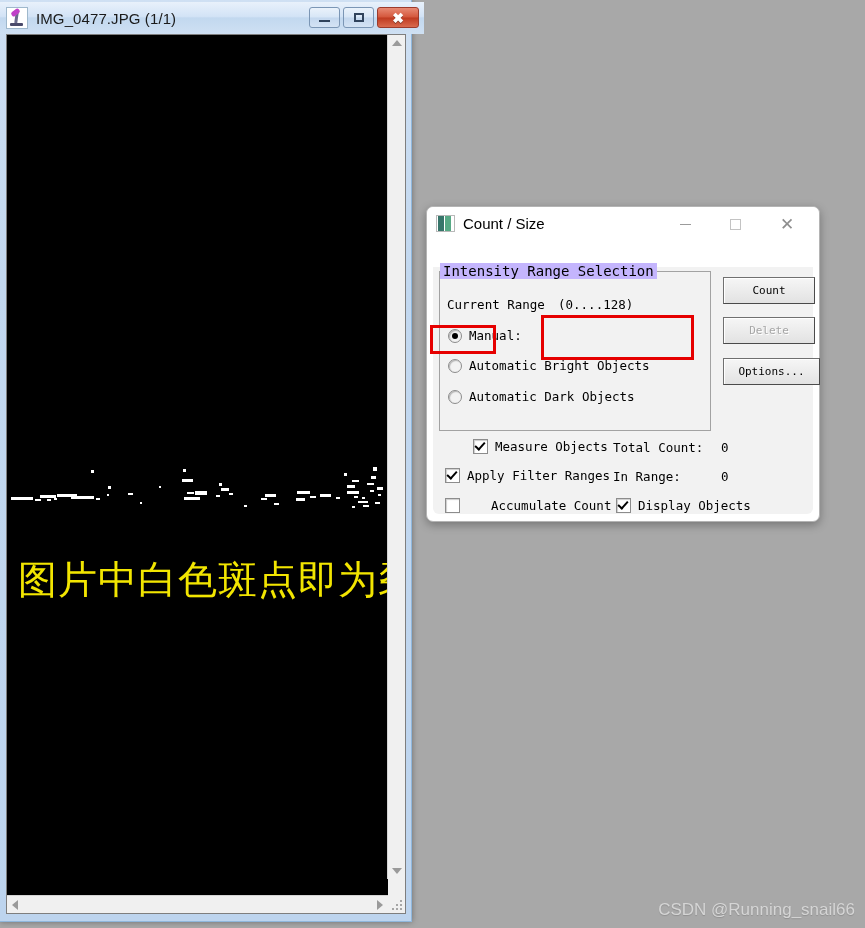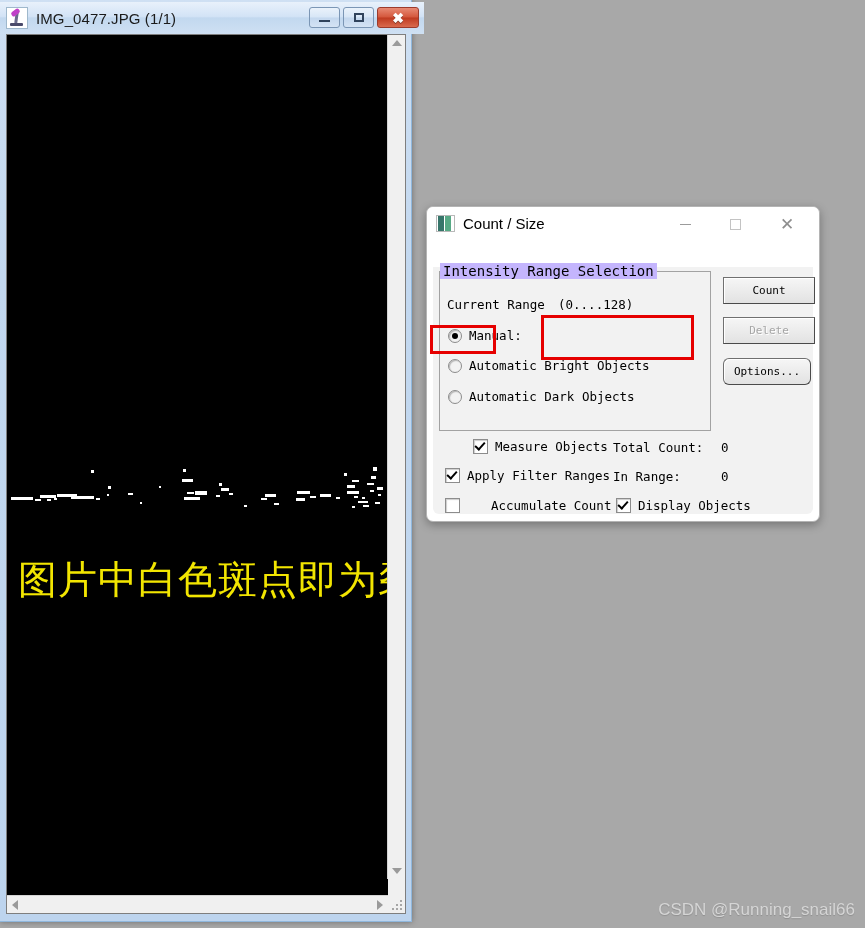--- a/index.html
+++ b/index.html
@@ -301,21 +301,21 @@
     color: #000000;
     display: flex; align-items: center; justify-content: center;
     box-sizing: border-box;
     position: absolute;
   }
   .btn3d.disabled { color: #a6a6a6; text-shadow: 1px 1px 0 #ffffff; }
 
   #select-ranges-btn { left: 121px; top: 74px; width: 142px; height: 27px; }
   #count-btn   { left: 290px; top: 10px;  width: 92px; height: 27px; }
   #delete-btn  { left: 290px; top: 50px;  width: 92px; height: 27px; }
-  #options-btn { left: 290px; top: 91px;  width: 88px; height: 27px; border-radius: 6px; }
+  #options-btn { left: 290px; top: 91px;  width: 97px; height: 27px; }
 
   .redbox {
     position: absolute;
     border: 3px solid #e60000;
     box-sizing: border-box;
     pointer-events: none;
   }
   #redbox-manual { left: 430px; top: 325px; width: 66px; height: 29px; }
   #redbox-select { left: 541px; top: 315px; width: 153px; height: 45px; }
 

